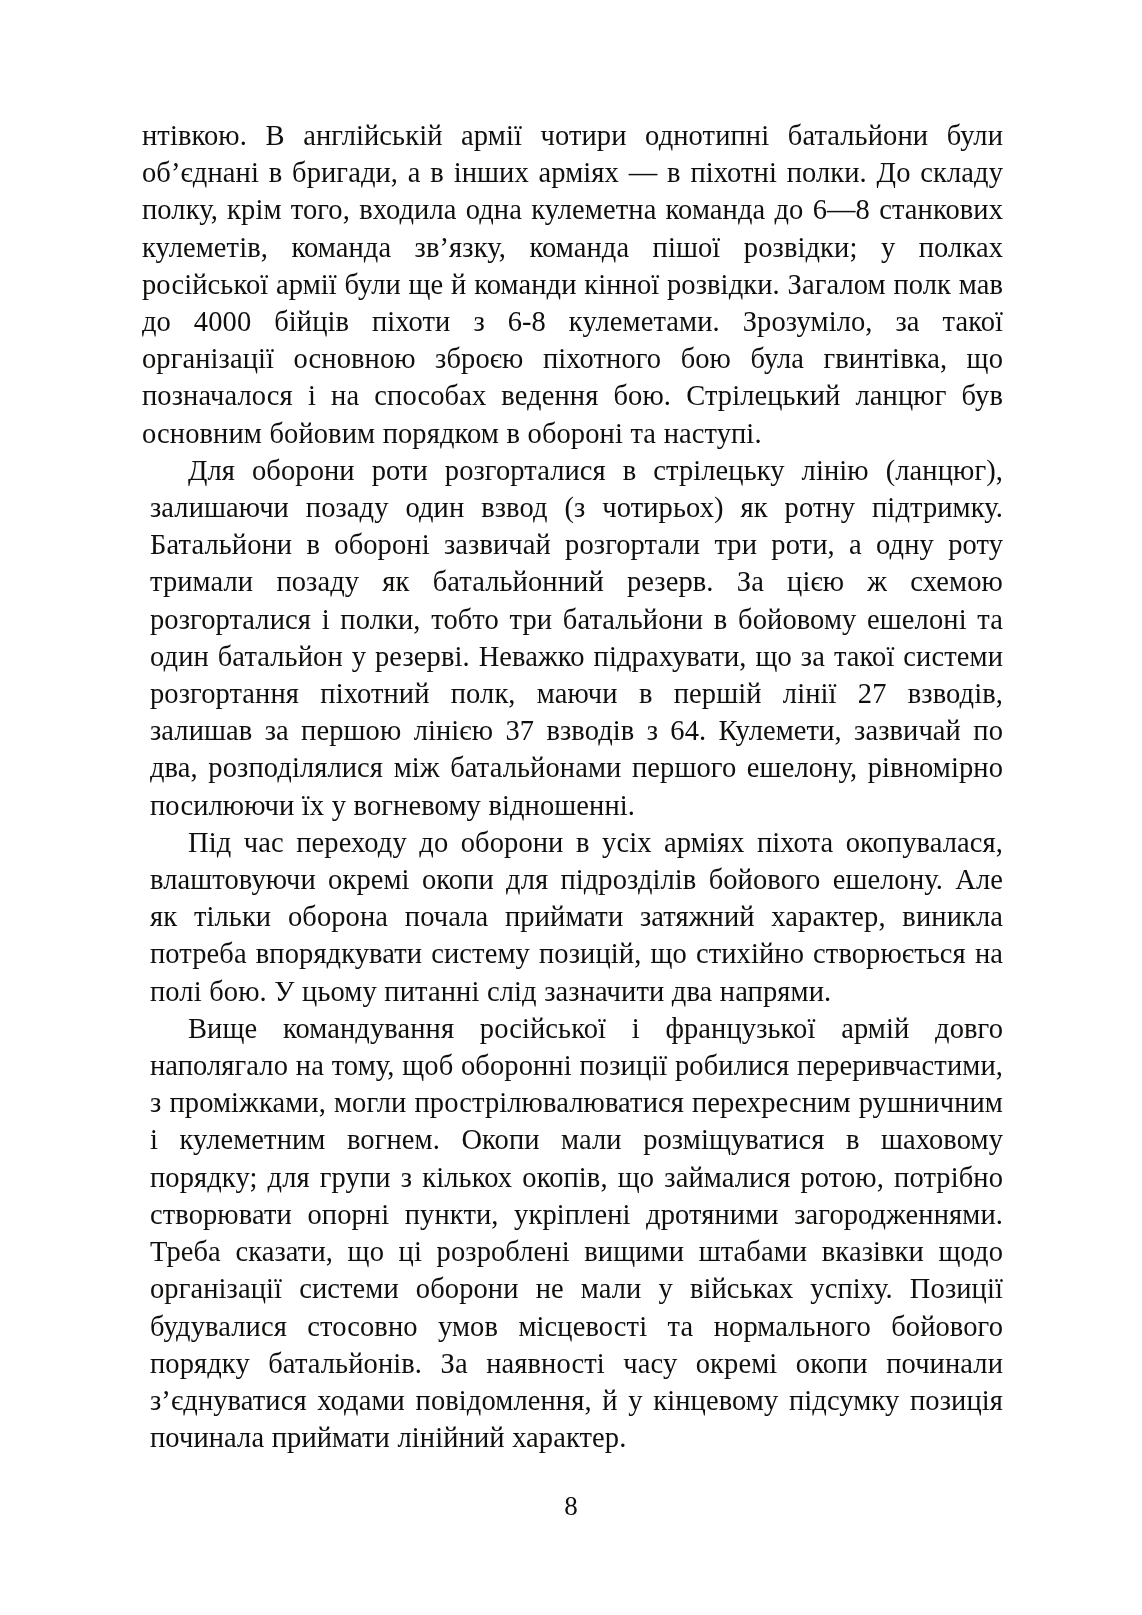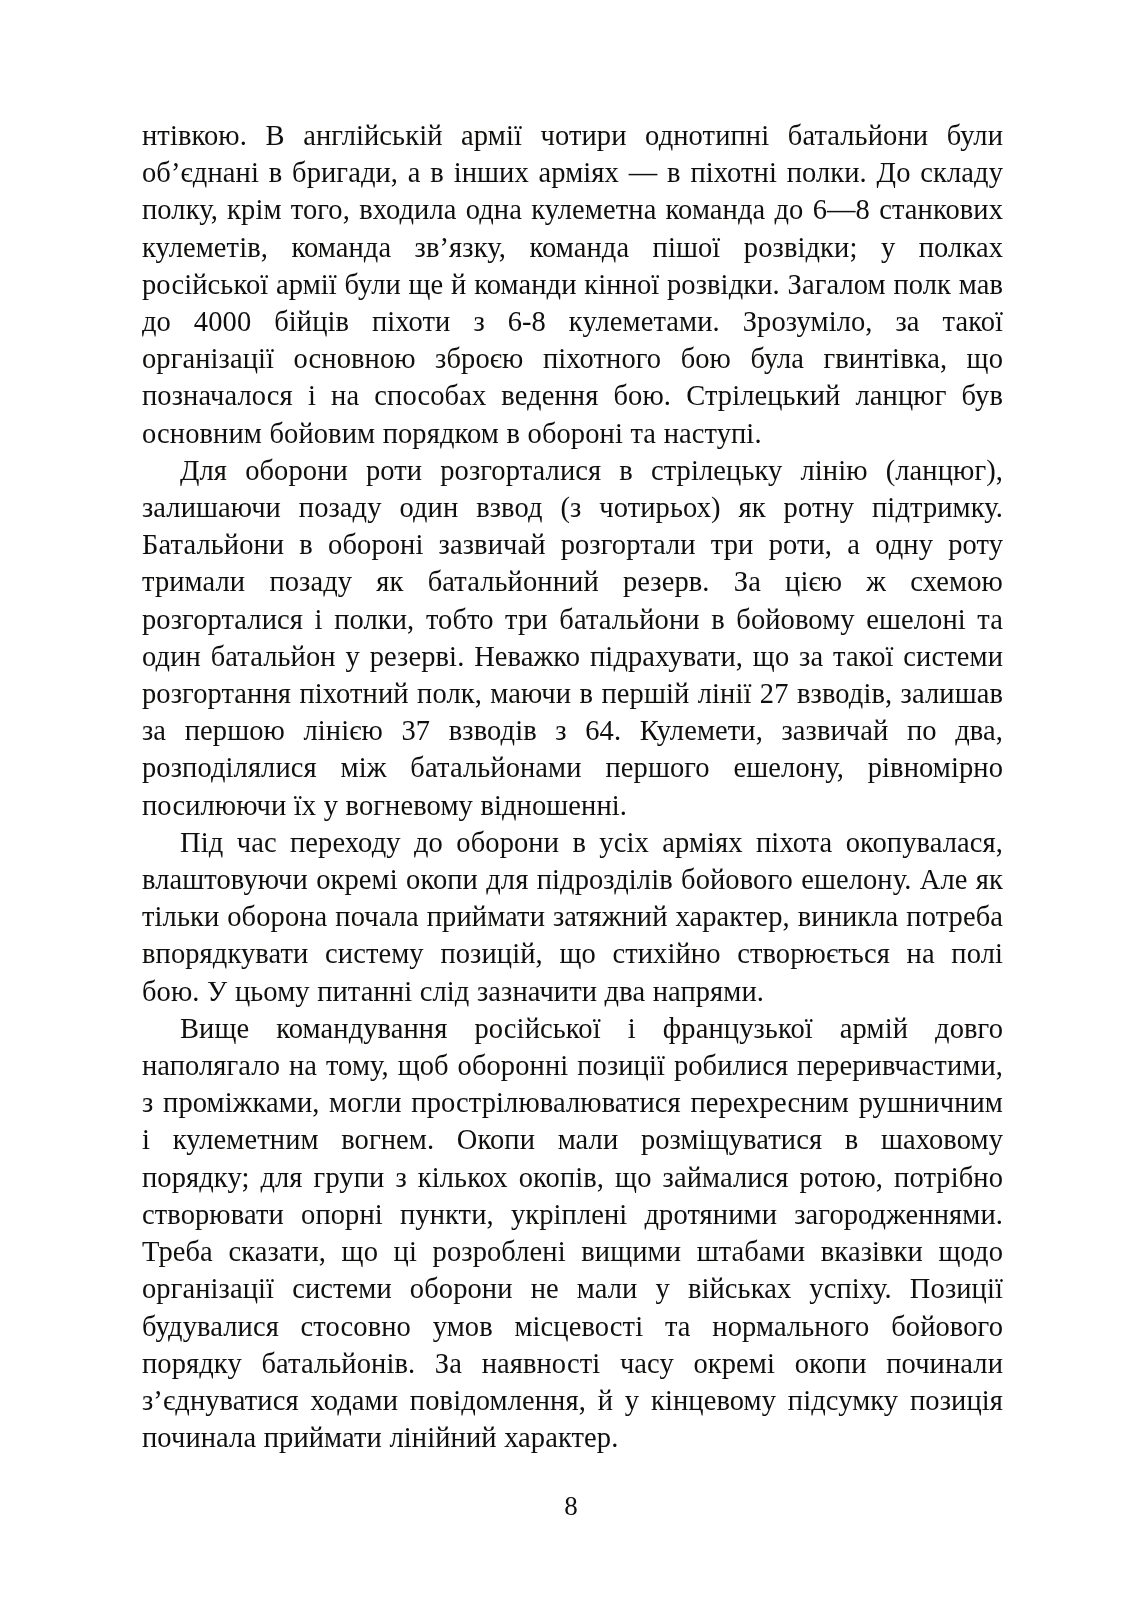--- a/index.html
+++ b/index.html
@@ -36,20 +36,21 @@
     -webkit-font-smoothing: antialiased;
   }
 
   .para.indent {
     text-indent: 38px;
   }
 
   
   .para + .para {
     margin-top: 0;
+    margin-left: 8px;
   }
 
   .page-number {
     position: absolute;
     left: 0;
     top: 1489px;
     width: 1142px;
     text-align: center;
     font-size: 27px;
     line-height: 34px;

